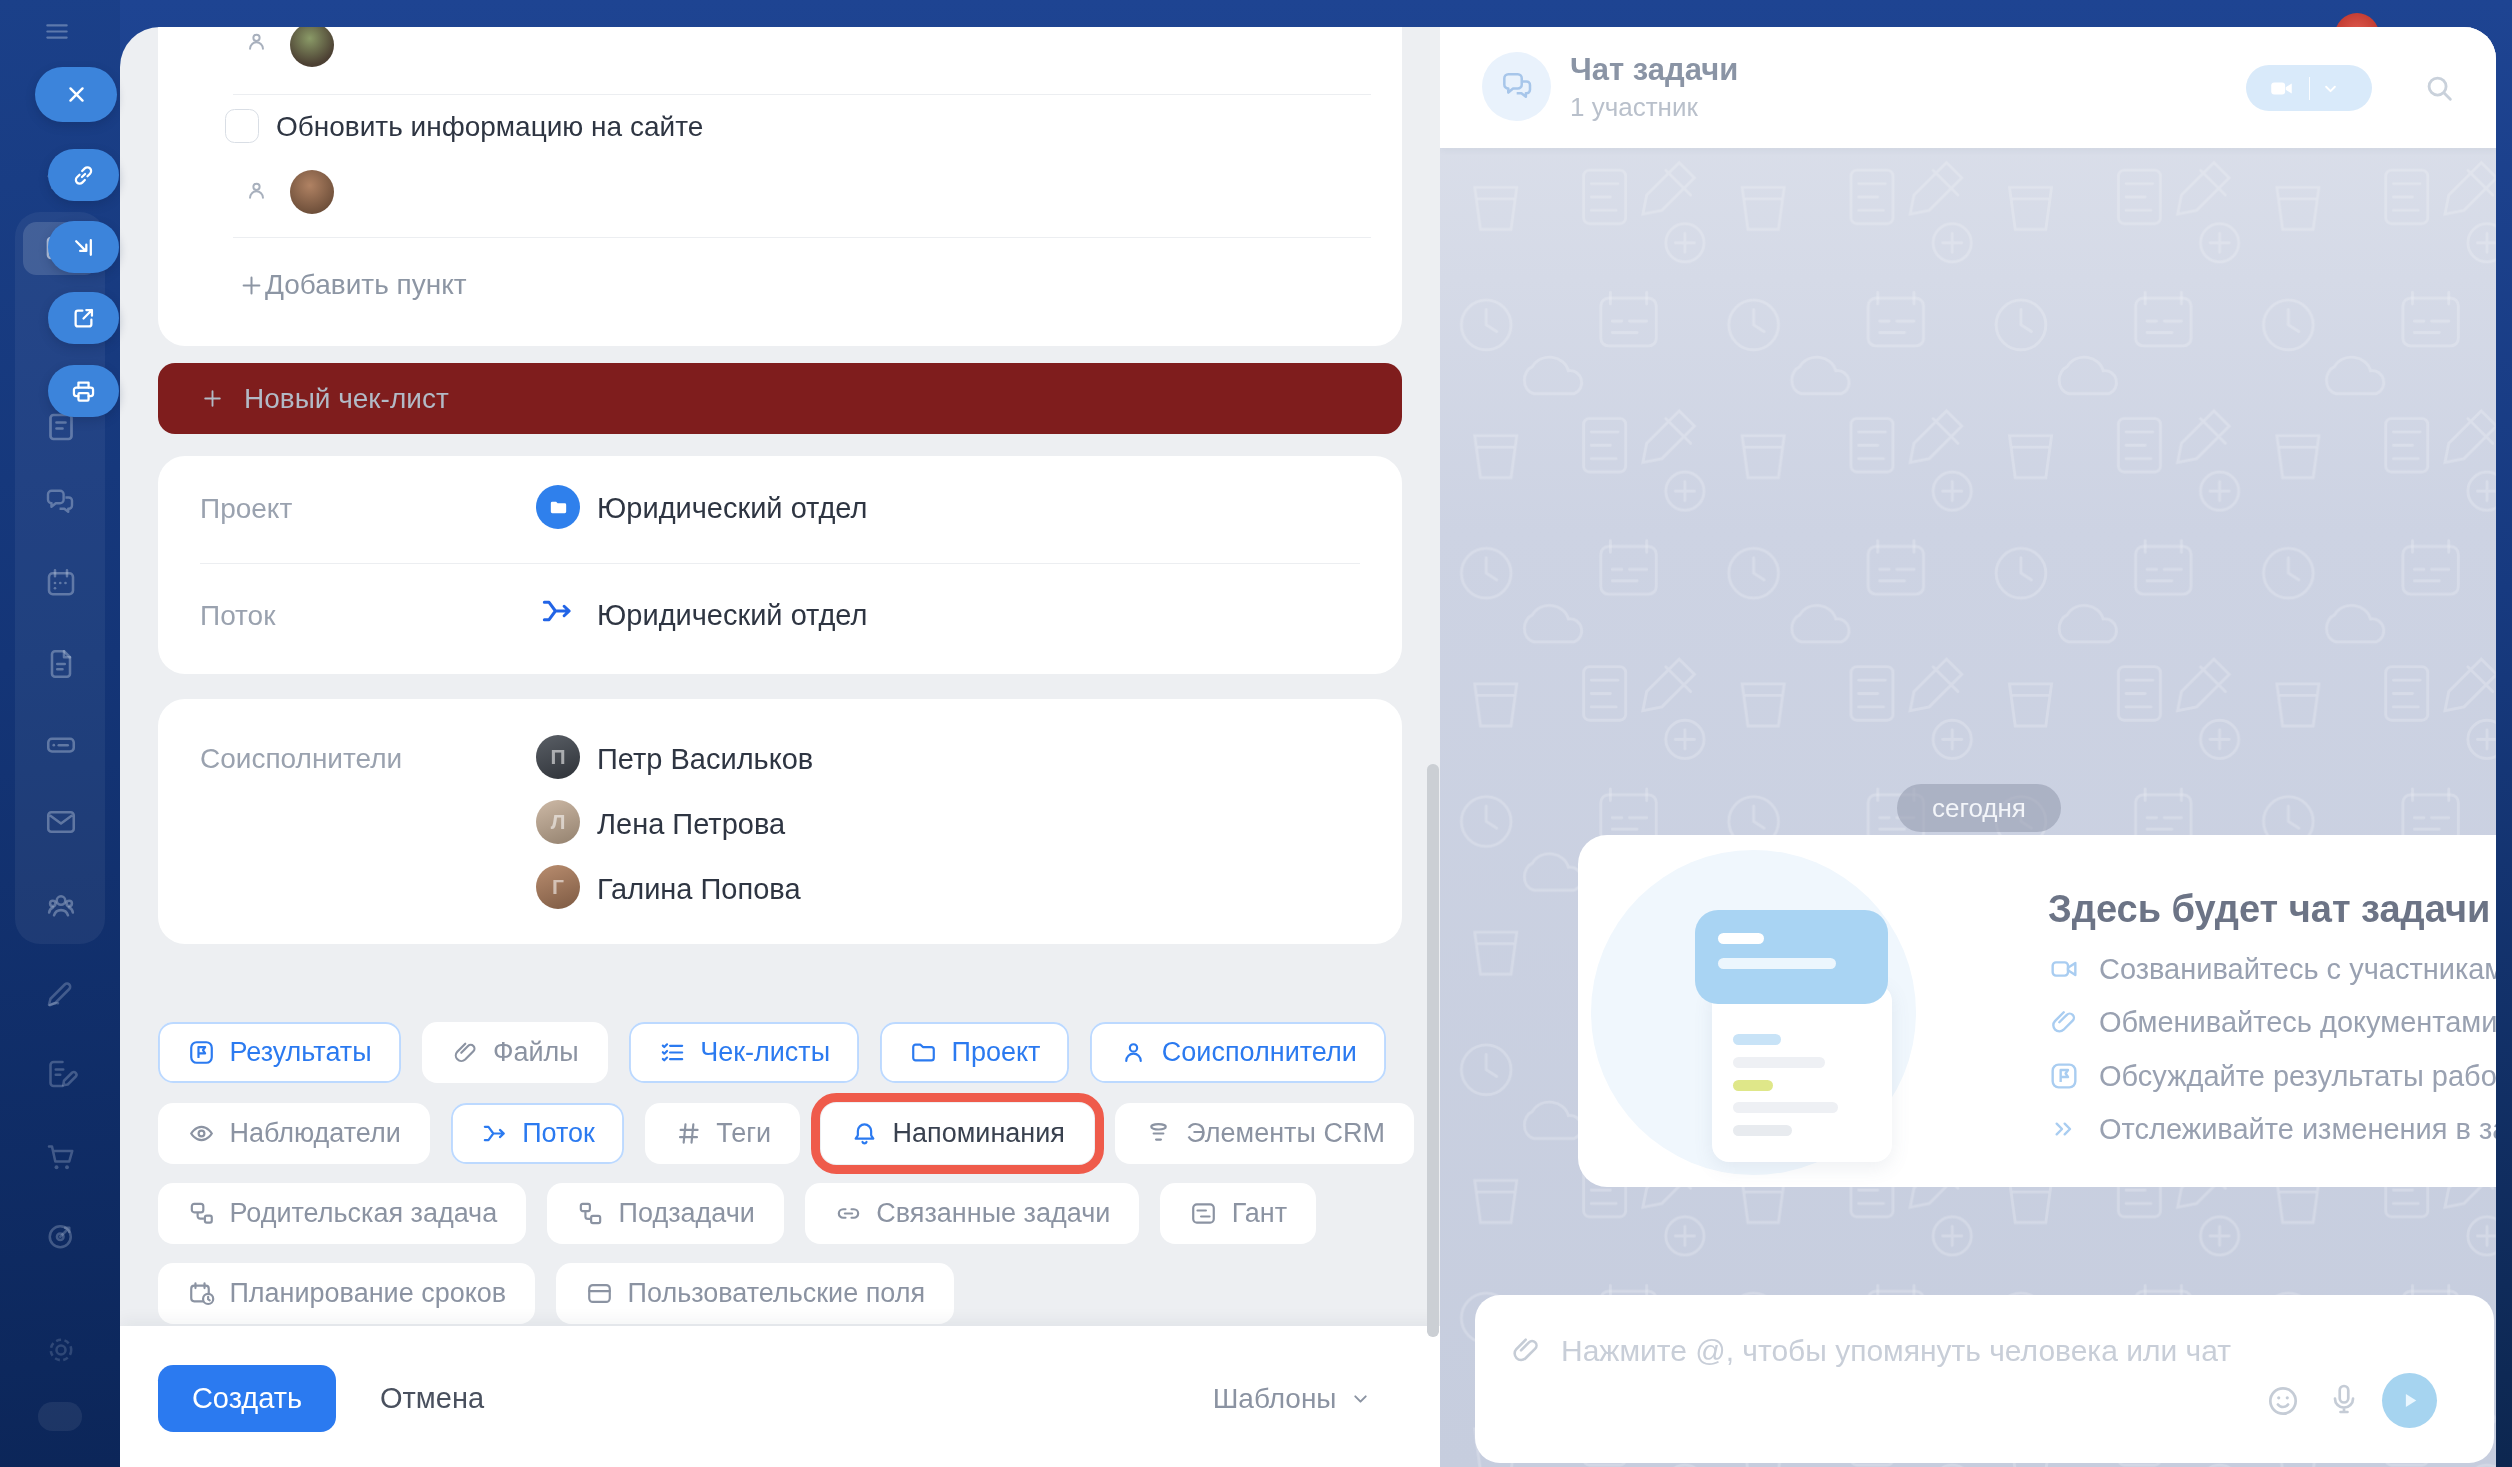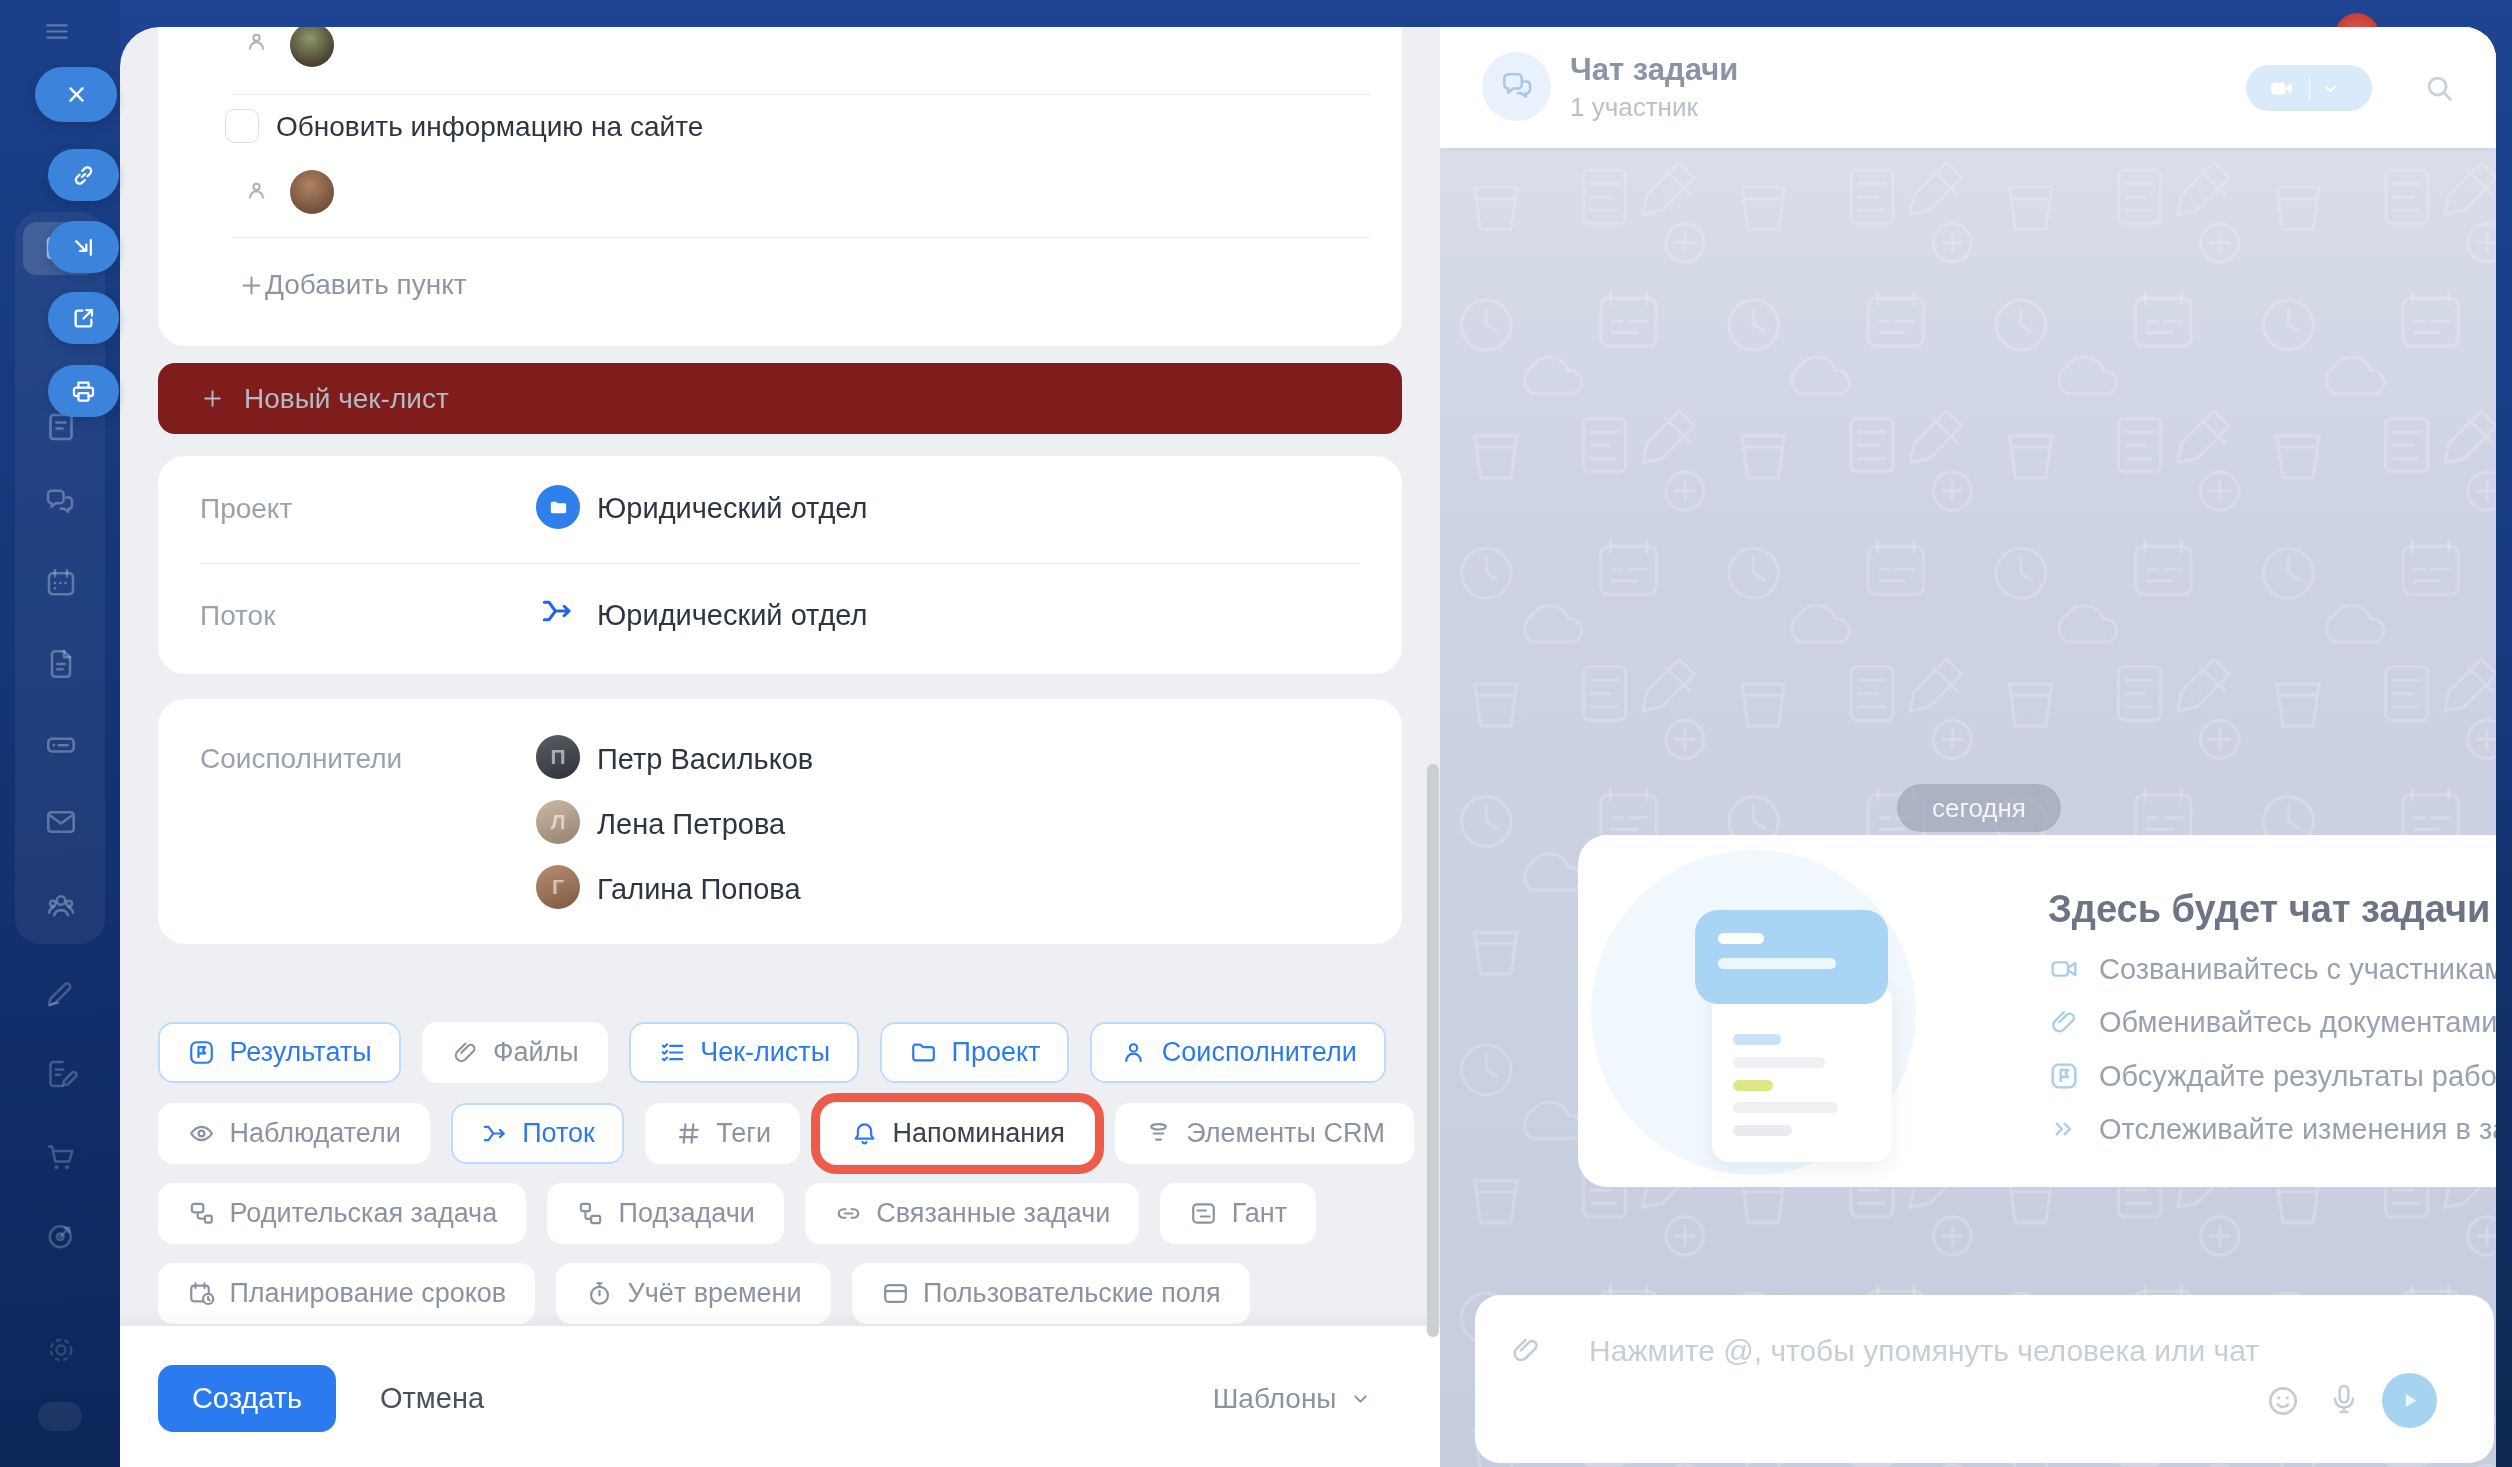--- a/index.html
+++ b/index.html
@@ -87,21 +87,21 @@
   .blob { position:absolute; left:13.4px; top:15.3px; width:325px; height:325px; border-radius:50%;
     background:#f0f7fd; }
   .ill-bubble { position:absolute; left:117px; top:75px; width:193px; height:94px; border-radius:23px;
     background:#a9d4f3; z-index:2; }
   .ill-card { position:absolute; left:134px; top:149px; width:180px; height:178px; border-radius:17px;
     background:#fff; box-shadow:0 5.7px 19px rgba(90,110,140,0.10); z-index:1; }
   .bar { position:absolute; height:10.5px; border-radius:5.7px; }
   .composer { position:absolute; left:35px; top:1268px; width:1019px; height:168px; border-radius:25px;
     background:#fff; }
   .composer input { position:absolute; left:86px; top:31px; width:726px; height:50px; border:none;
-    outline:none; font-size:30px; color:#5a6270; font-family:inherit; background:transparent;text-align:center; }
+    outline:none; font-size:30px; color:#5a6270; font-family:inherit; background:transparent; }
   .composer input::placeholder { color:#c8ced8; }
   .send-btn { position:absolute; left:907px; top:78px; width:55px; height:55px; border-radius:50%;
     background:#a6d4f0; display:flex; align-items:center; justify-content:center; cursor:pointer; }
   .badge { left:2335px; top:13.4px; width:44px; height:44px; border-radius:50%; z-index:2;
     background:radial-gradient(circle at 50% 45%, #e05a4e 0%, #c03a30 70%); }
 </style>
 </head>
 <body>
 
 <div class="abs sidebar">
@@ -460,29 +460,20 @@
     <div class="fbtn">
       <span>
           <svg width="29" height="29" viewBox="0 0 24 24" fill="none" stroke="currentColor" stroke-width="1.8" stroke-linecap="round">
             <rect x="3.5" y="5.5" width="14.5" height="13" rx="2.5"></rect>
             <path d="M7 3.5v4M14.5 3.5v4"></path>
             <circle cx="17.5" cy="16.5" r="4.2" fill="#fff"></circle>
             <path d="M17.5 14.8v1.9l1.3 1"></path>
           </svg>
         </span>
       <span>Планирование сроков</span>
-    </div>
-    <div class="fbtn">
-      <span>
-          <svg width="29" height="29" viewBox="0 0 24 24" fill="none" stroke="currentColor" stroke-width="1.8" stroke-linecap="round">
-            <circle cx="12" cy="13.5" r="7"></circle>
-            <path d="M10.3 3.5h3.4M12 3.5v3M12 13.5V9.8"></path>
-          </svg>
-        </span>
-      <span>Учёт времени</span>
     </div>
     <div class="fbtn">
       <span>
           <svg width="29" height="29" viewBox="0 0 24 24" fill="none" stroke="currentColor" stroke-width="1.8" stroke-linecap="round">
             <rect x="3.5" y="5" width="17" height="14" rx="3"></rect>
             <path d="M3.5 10h17"></path>
           </svg>
         </span>
       <span>Пользовательские поля</span>
     </div>

